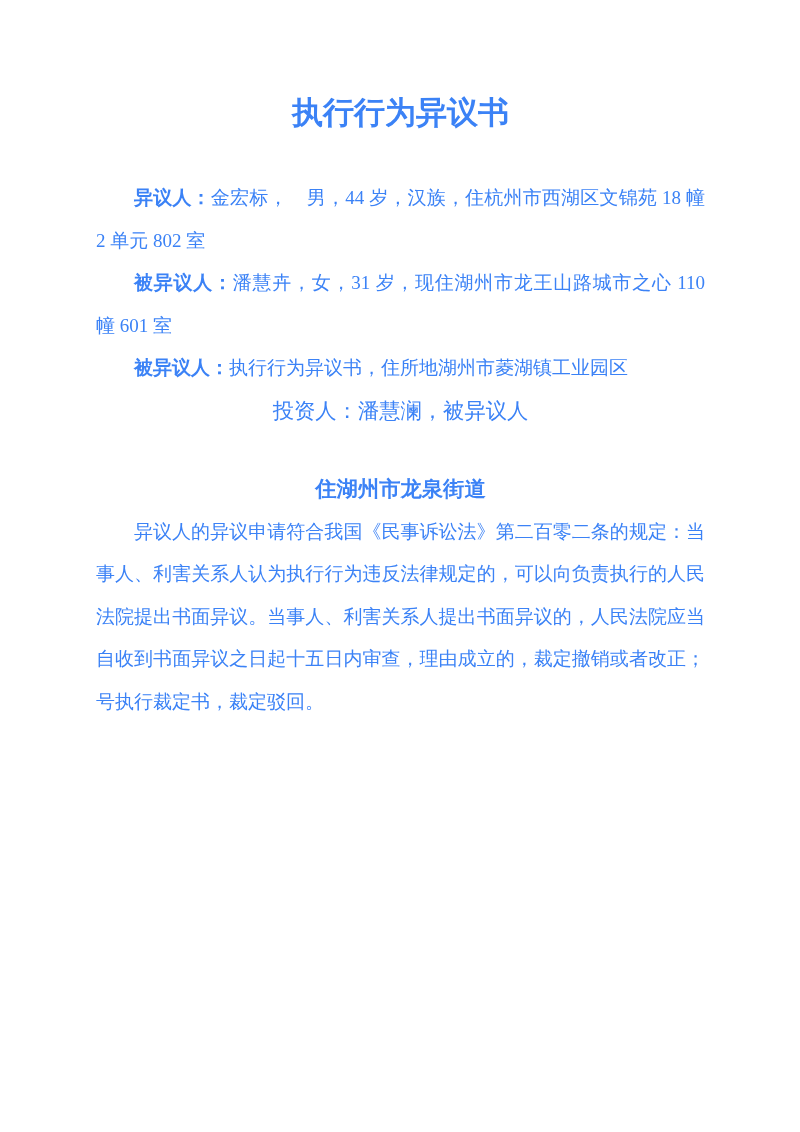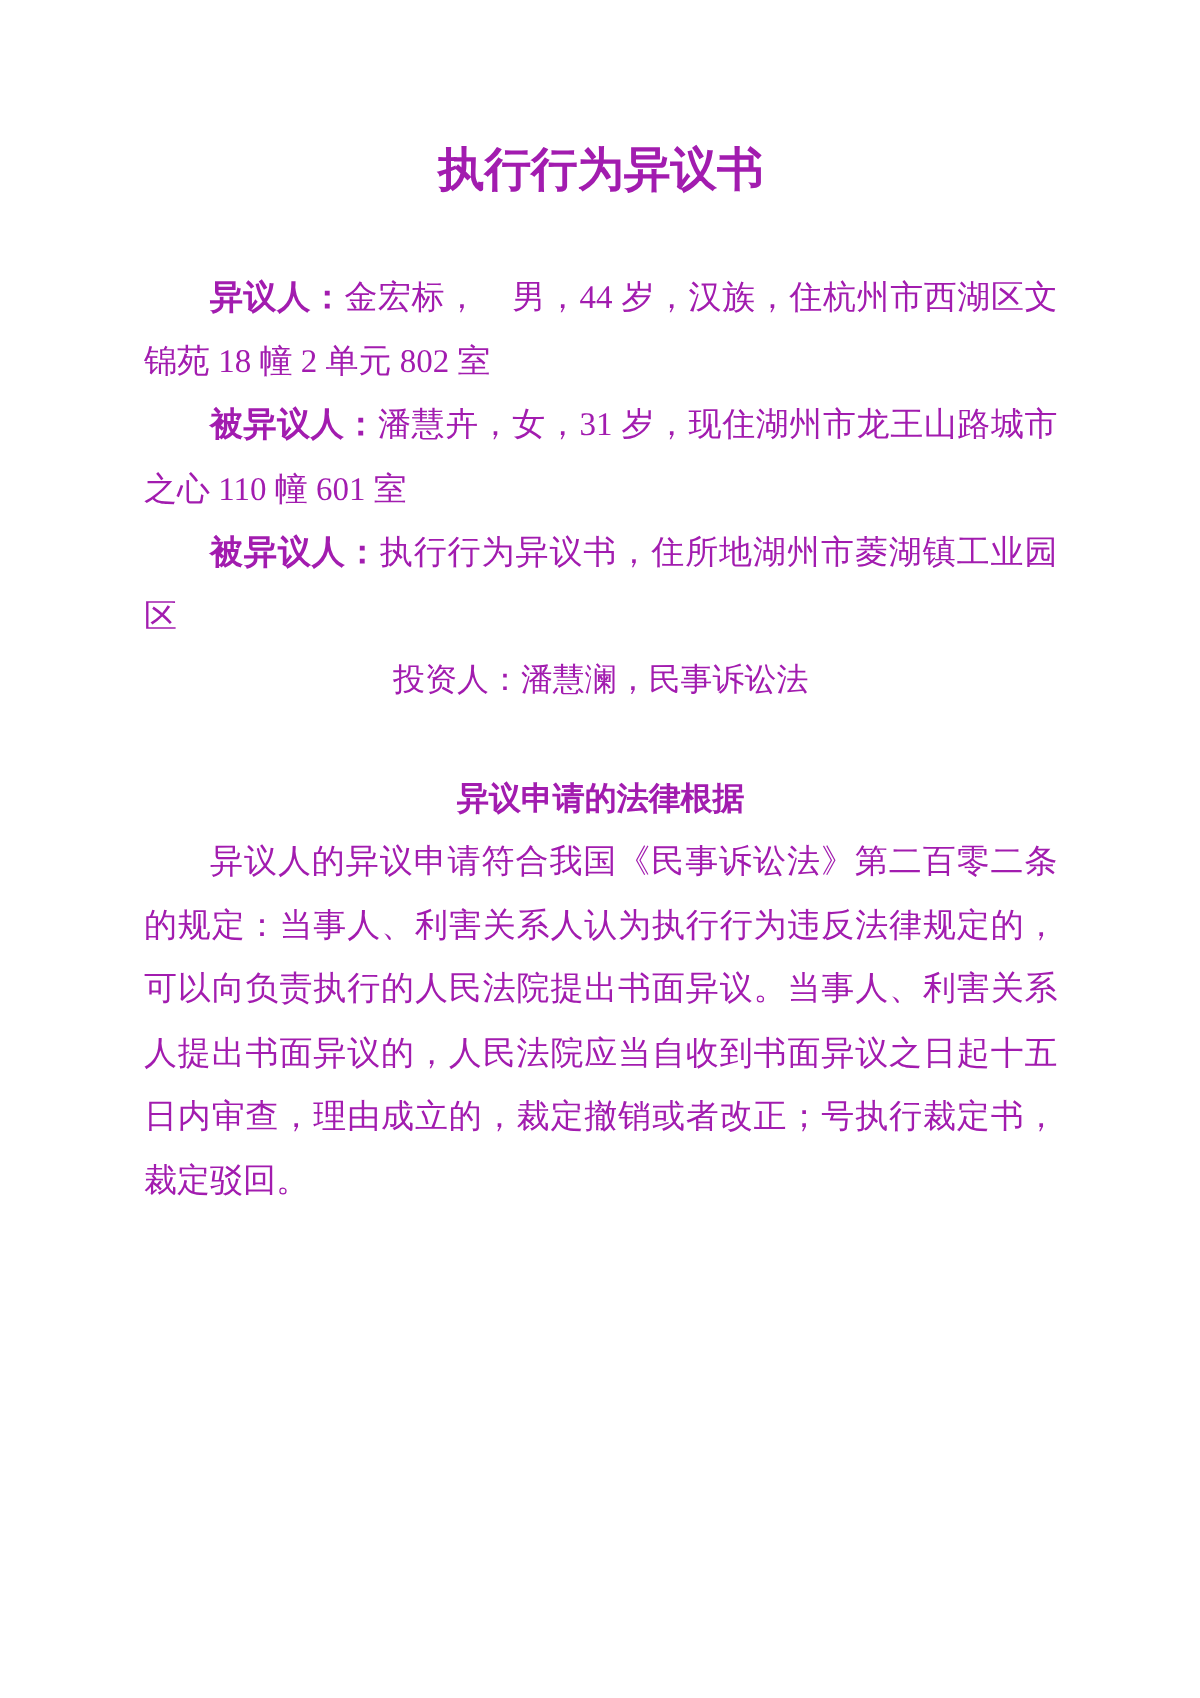--- a/index.html
+++ b/index.html
@@ -8,32 +8,32 @@
     background: #ffffff;
   }
   .page {
     position: relative;
     width: 800px;
     height: 1132px;
     box-sizing: border-box;
     background: #ffffff;
     padding: 91px 95px 0 96px;
     font-family: "Liberation Serif", "DejaVu Serif", serif;
-    color: #a21caf;
+    color: #3b82f6;
     overflow: hidden;
   }
   .doc-title {
     font-size: 31px;
     line-height: 44px;
     font-weight: bold;
     text-align: center;
     margin: 0 0 42px 0;
   }
   .para {
-    font-size: 22px;
+    font-size: 19px;
     line-height: 42.5px;
     margin: 0;
     text-align: justify;
     text-indent: 2em;
   }
   .para b {
     font-weight: bold;
   }
   .center-line {
     font-size: 21.3px;
@@ -58,20 +58,20 @@
   <h1 class="doc-title">执行行为异议书</h1>
 
   <p class="para"><b>异议人：</b><span>金宏标，　男，44 岁，汉族，住杭州市西湖区文锦苑 18 幢 2 单元 802 室</span></p>
 
 
   <p class="para"><b>被异议人：</b><span>潘慧卉，女，31 岁，现住湖州市龙王山路城市之心 110 幢 601 室</span></p>
 
 
   <p class="para"><b>被异议人：</b><span>执行行为异议书，住所地湖州市菱湖镇工业园区</span></p>
 
-  <p class="center-line">投资人：潘慧澜，民事诉讼法</p>
+  <p class="center-line">投资人：潘慧澜，被异议人</p>
 
 
-  <h2 class="section-heading">异议申请的法律根据</h2>
+  <h2 class="section-heading">住湖州市龙泉街道</h2>
 
   <p class="para">异议人的异议申请符合我国《民事诉讼法》第二百零二条的规定：当事人、利害关系人认为执行行为违反法律规定的，可以向负责执行的人民法院提出书面异议。当事人、利害关系人提出书面异议的，人民法院应当自收到书面异议之日起十五日内审查，理由成立的，裁定撤销或者改正；号执行裁定书，裁定驳回。</p>
 
 </div>
 
 </body></html>

